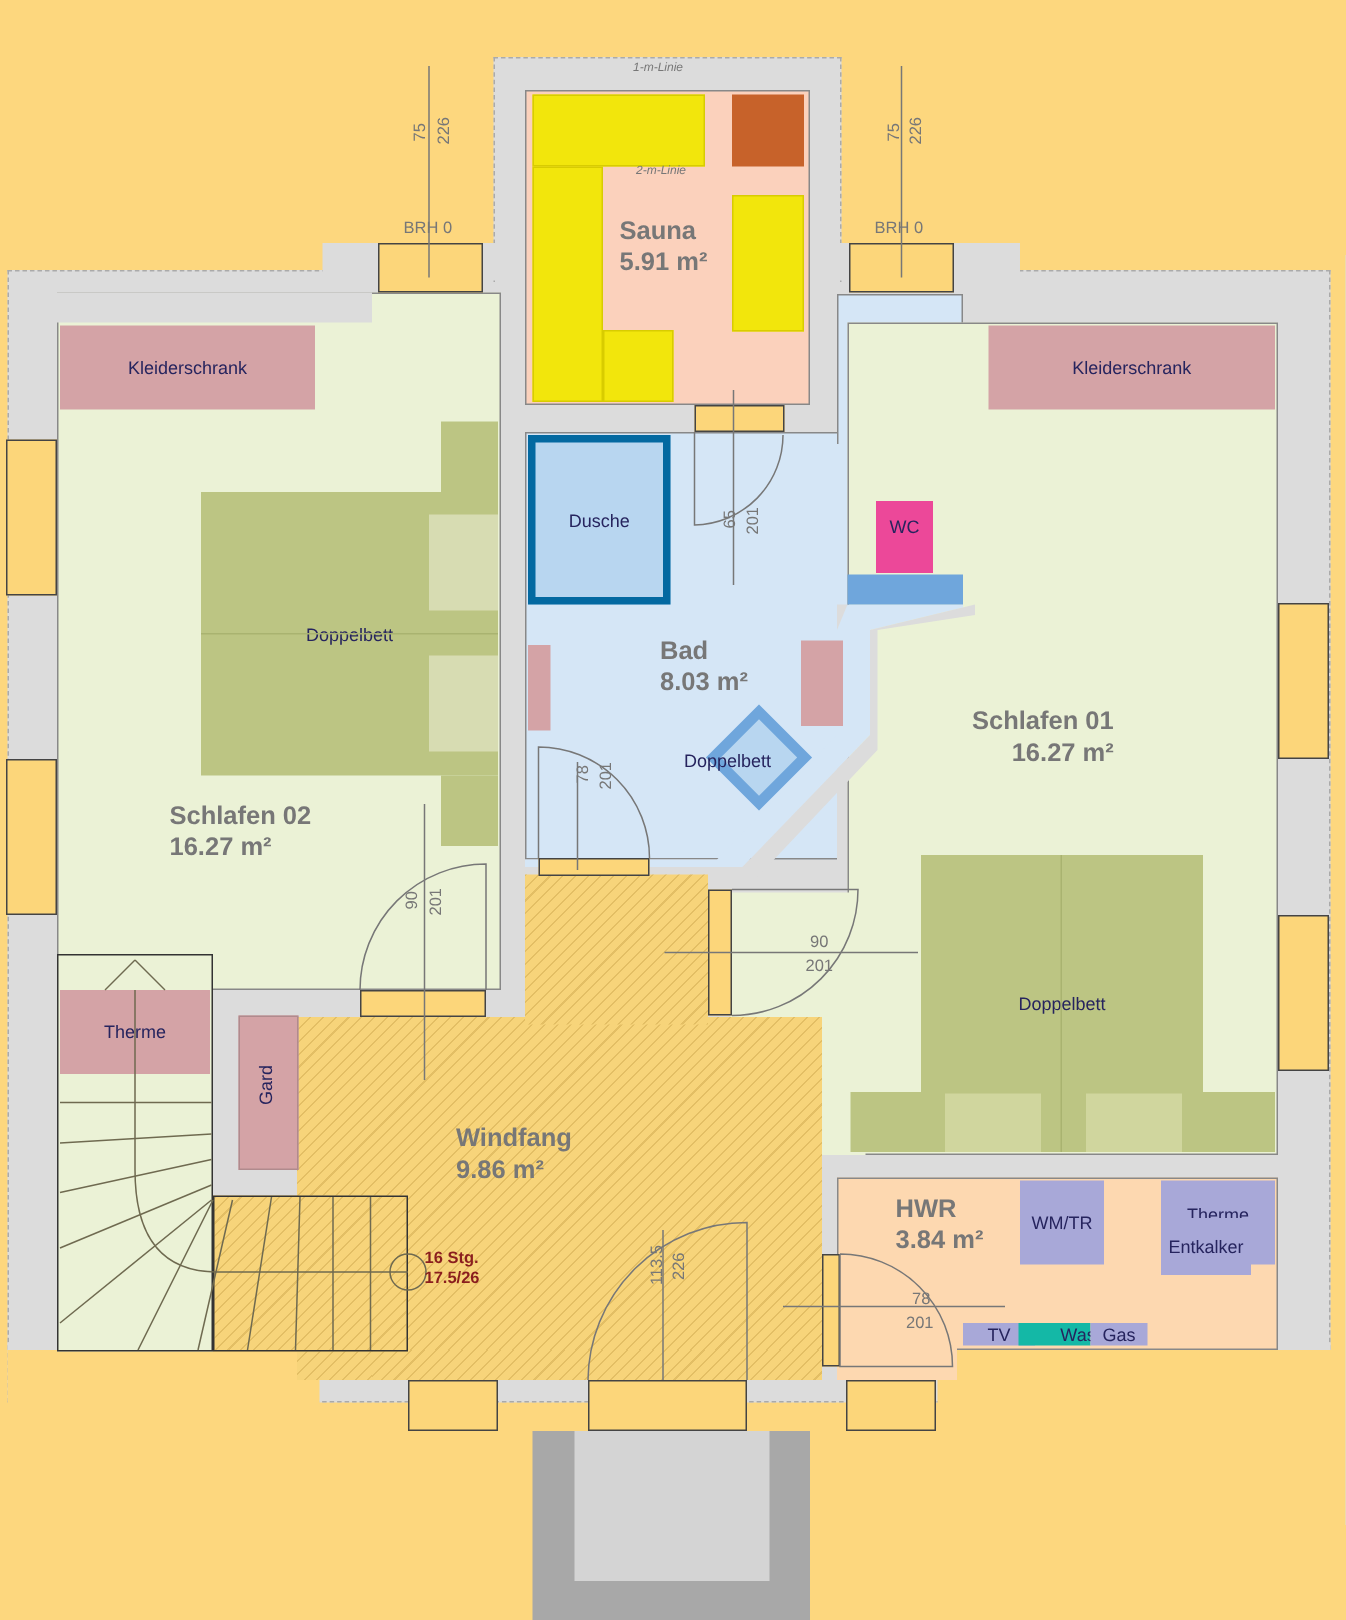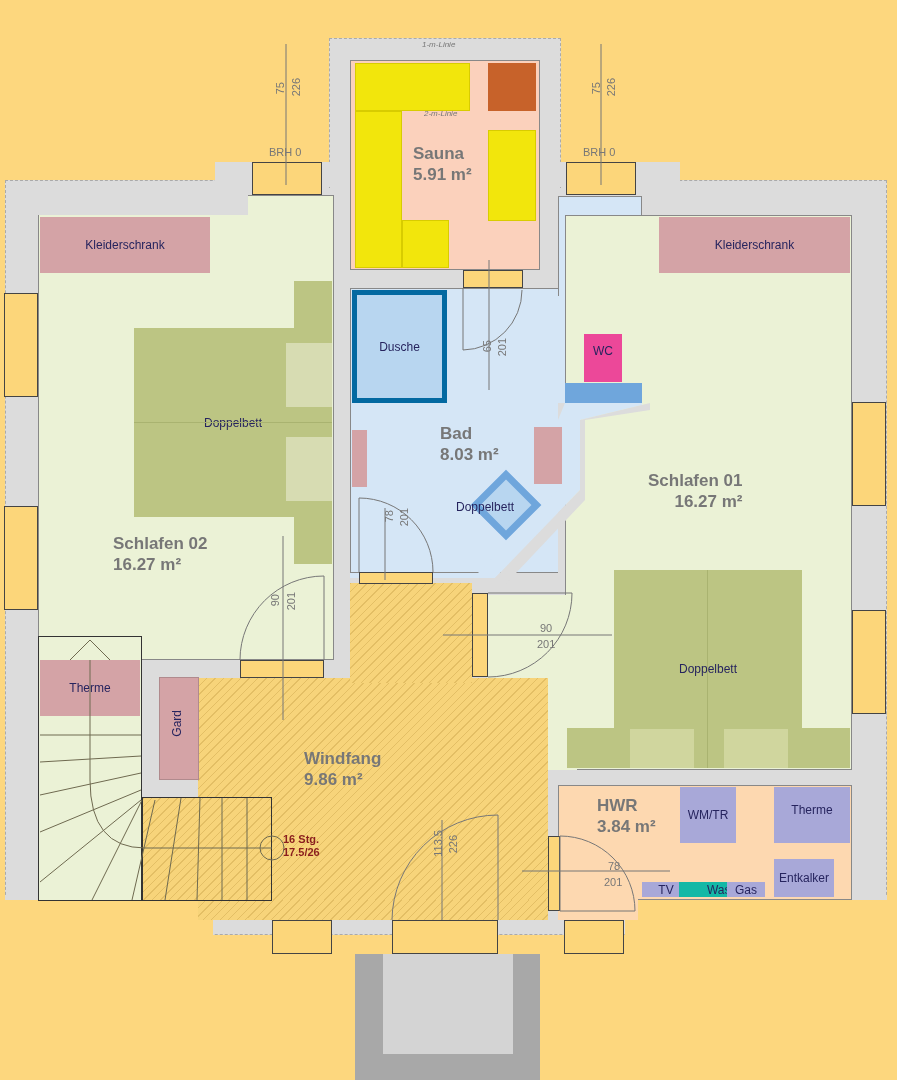--- a/index.html
+++ b/index.html
@@ -147,21 +147,21 @@
   <div>16 Stg.</div>
   <div>17.5/26</div>
 </div>
 <div class="abs room-label" style="left:304px;top:748px;">
   <div>Windfang</div>
   <div>9.86 m²</div>
 </div>
 
 <div class="abs furn" style="left:680px;top:787px;width:56px;height:56px;background:#a8a8d8;">WM/TR</div>
 <div class="abs furn" style="left:774px;top:787px;width:76px;height:56px;background:#a8a8d8;align-items:flex-start;padding-top:16px;">Therme</div>
-<div class="abs furn" style="left:774px;top:859px;width:60px;height:38px;background:#a8a8d8;">Entkalker</div>
+<div class="abs furn" style="left:774px;top:812px;width:60px;height:38px;background:#a8a8d8;">Entkalker</div>
 <div class="abs furn" style="left:642px;top:882px;width:48px;height:15px;background:#a8a8d8;">TV</div>
 <div class="abs furn" style="left:679px;top:882px;width:24px;height:15px;background:#14b8a6;padding-left:48px;">Wasser</div>
 <div class="abs furn" style="left:727px;top:882px;width:38px;height:15px;background:#a8a8d8;text-align:center;">Gas</div>
 <div class="abs room-label" style="left:597px;top:795px;">
   <div>HWR</div>
   <div>3.84 m²</div>
 </div>
 
 <svg width="897" height="1080" style="left:0;top:0;">
   <g stroke="#777" stroke-width="1" fill="none">

